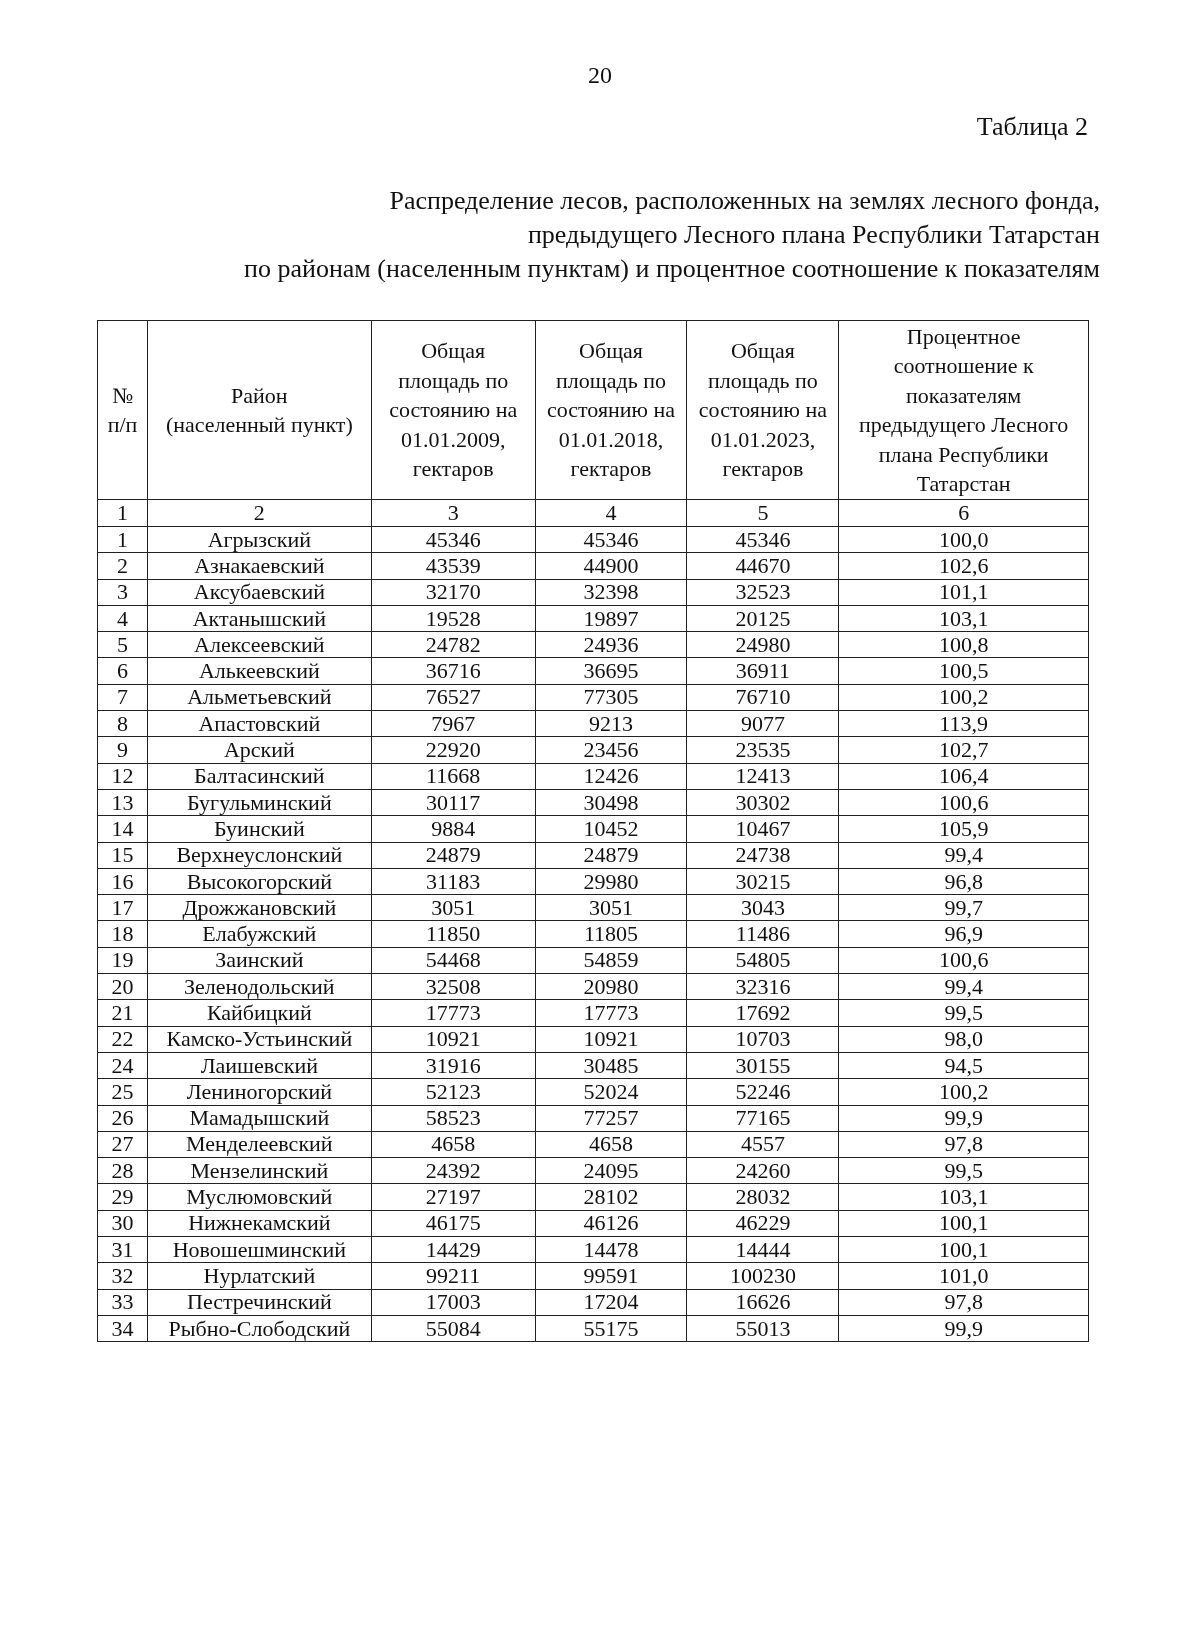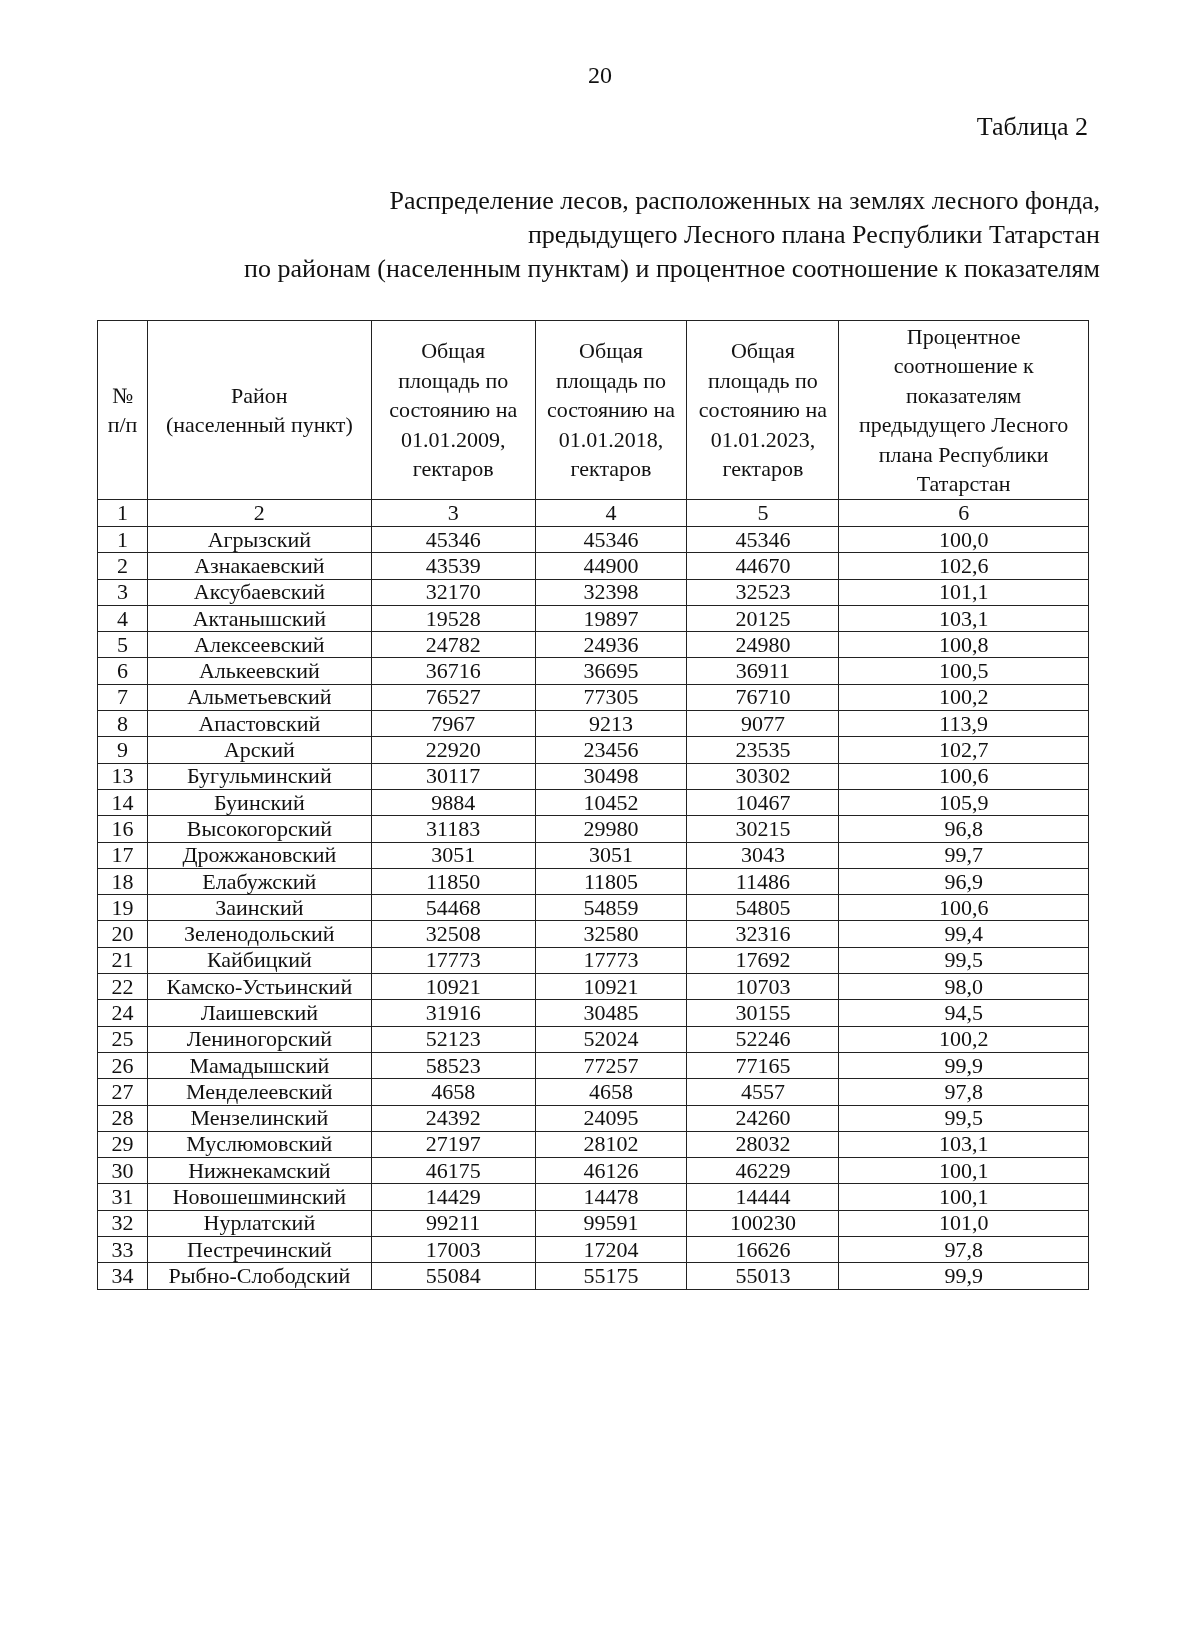--- a/index.html
+++ b/index.html
@@ -205,36 +205,52 @@
       </tr>
       <tr class="data">
         <td>9</td>
         <td>Арский</td>
         <td>22920</td>
         <td>23456</td>
         <td>23535</td>
         <td>102,7</td>
       </tr>
       <tr class="data">
+        <td>12</td>
+        <td>Балтасинский</td>
+        <td>11668</td>
+        <td>12426</td>
+        <td>12413</td>
+        <td>106,4</td>
+      </tr>
+      <tr class="data">
         <td>13</td>
         <td>Бугульминский</td>
         <td>30117</td>
         <td>30498</td>
         <td>30302</td>
         <td>100,6</td>
       </tr>
       <tr class="data">
         <td>14</td>
         <td>Буинский</td>
         <td>9884</td>
         <td>10452</td>
         <td>10467</td>
         <td>105,9</td>
       </tr>
       <tr class="data">
+        <td>15</td>
+        <td>Верхнеуслонский</td>
+        <td>24879</td>
+        <td>24879</td>
+        <td>24738</td>
+        <td>99,4</td>
+      </tr>
+      <tr class="data">
         <td>16</td>
         <td>Высокогорский</td>
         <td>31183</td>
         <td>29980</td>
         <td>30215</td>
         <td>96,8</td>
       </tr>
       <tr class="data">
         <td>17</td>
         <td>Дрожжановский</td>
@@ -256,21 +272,21 @@
         <td>Заинский</td>
         <td>54468</td>
         <td>54859</td>
         <td>54805</td>
         <td>100,6</td>
       </tr>
       <tr class="data">
         <td>20</td>
         <td>Зеленодольский</td>
         <td>32508</td>
-        <td>32580</td>
+        <td>20980</td>
         <td>32316</td>
         <td>99,4</td>
       </tr>
       <tr class="data">
         <td>21</td>
         <td>Кайбицкий</td>
         <td>17773</td>
         <td>17773</td>
         <td>17692</td>
         <td>99,5</td>

